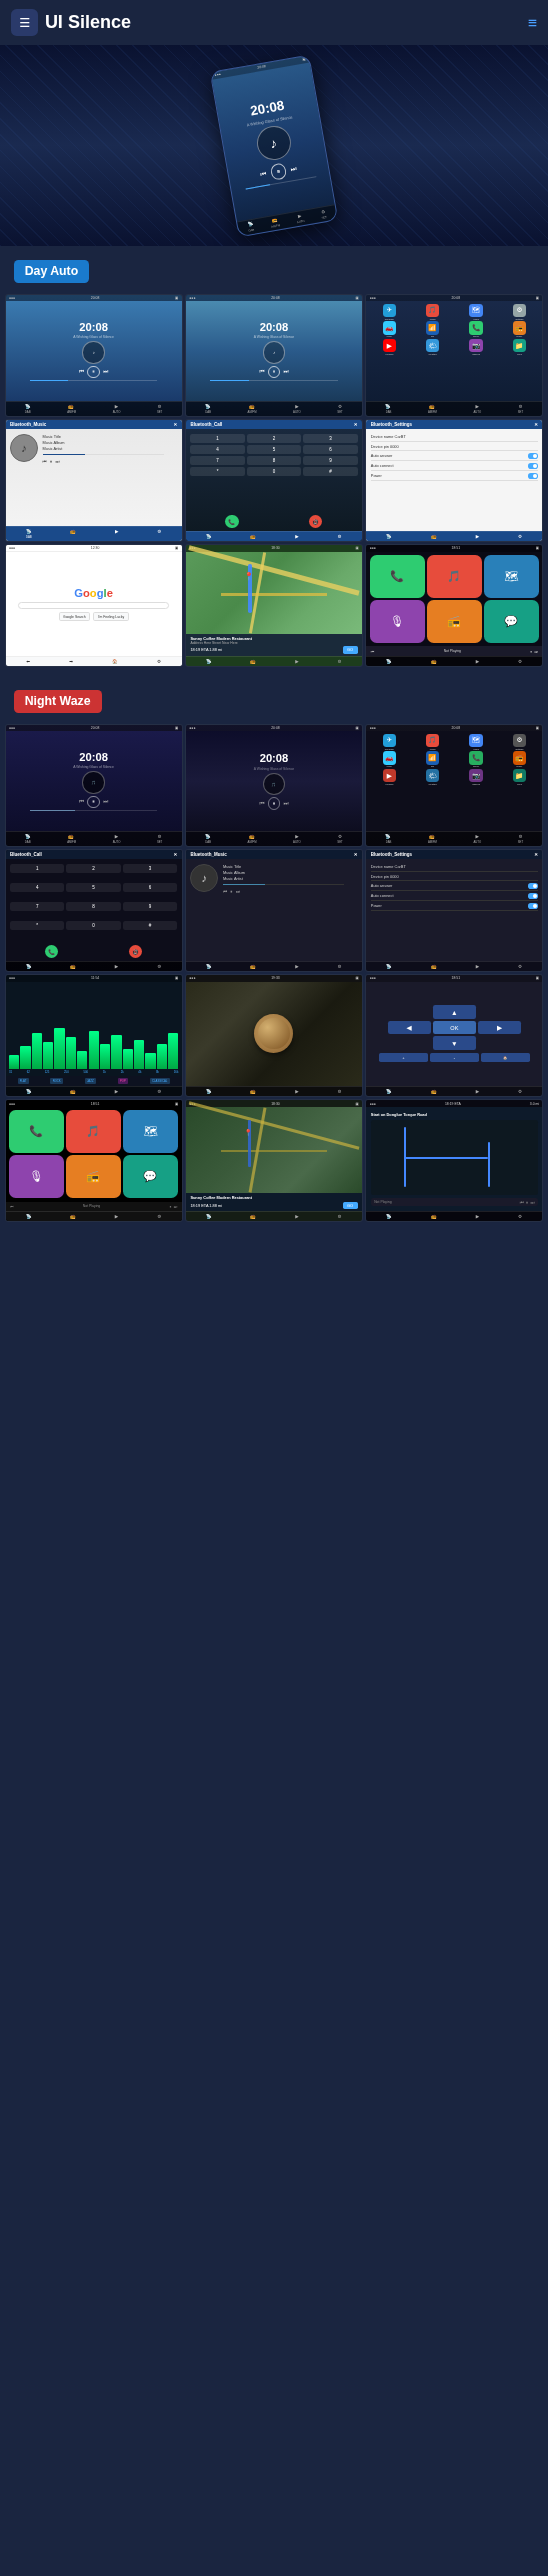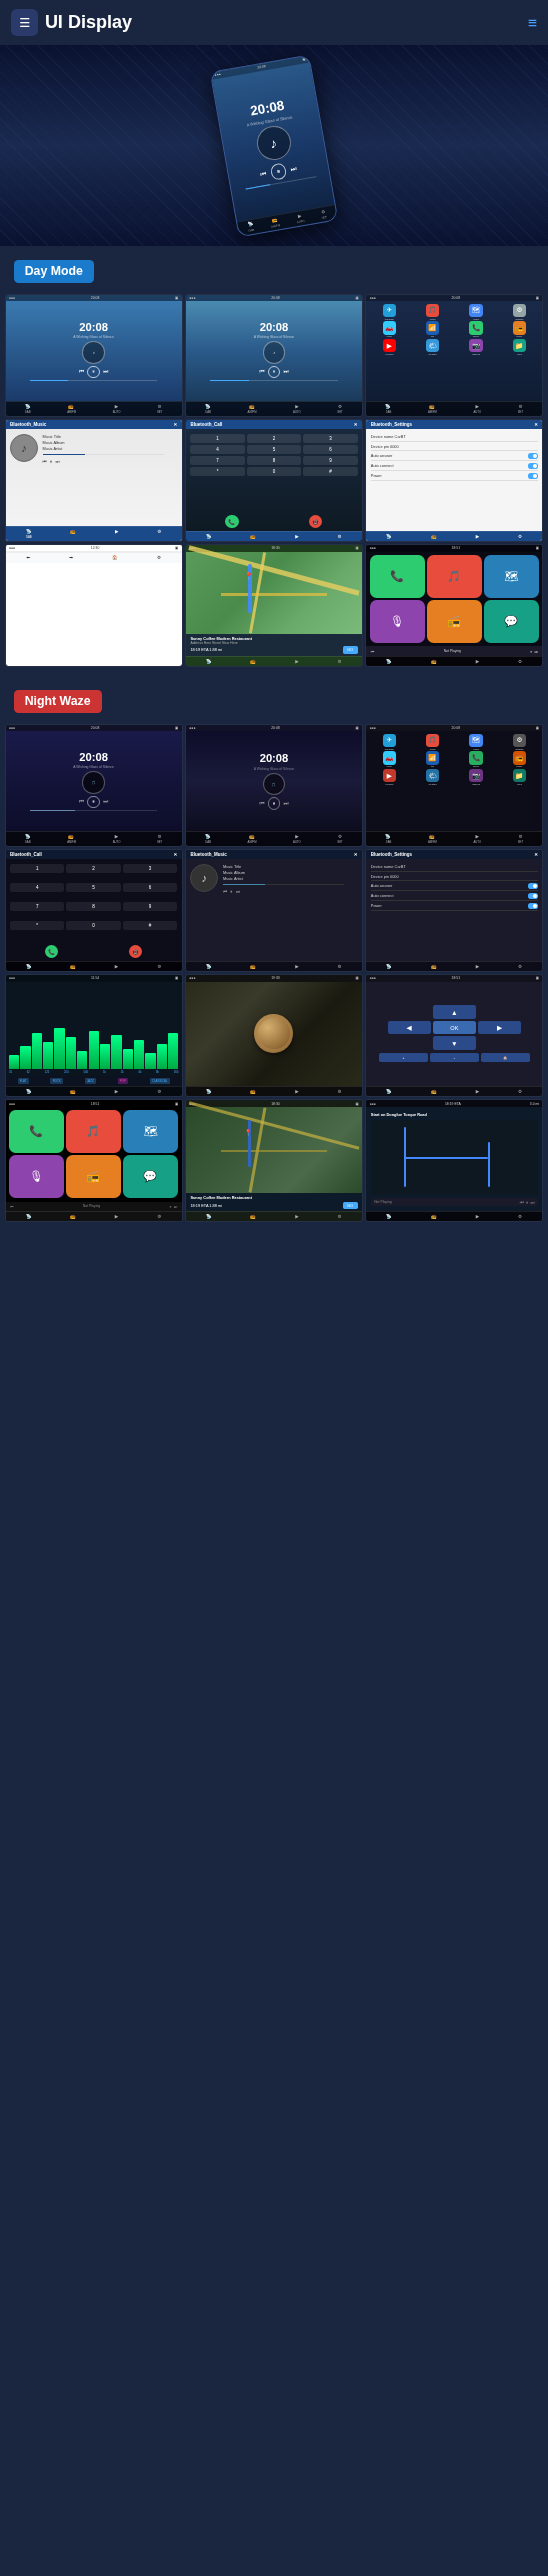--- a/index.html
+++ b/index.html
@@ -287,21 +287,21 @@
     }
   </style>
 </head>
 <body>
 
 <div class="header">
   <div class="header-logo">
     <div class="logo-icon">
       <span>☰</span>
     </div>
-    <span class="header-title">UI Display</span>
+    <span class="header-title">UI Silence</span>
   </div>
   <div class="menu-icon">≡</div>
 </div>
 
 <div class="hero-container">
   <div class="hero-bg-apps"></div>
   <div class="hero-phone">
     <div class="screen-sim music-screen">
       <div class="status-bar">
         <span>●●●</span>
@@ -337,21 +337,21 @@
         <div class="nav-item">
             <span class="nav-icon">⚙</span>
             <span>SET</span>
           </div>
       </div>
     </div>
   </div>
 </div>
 
 <div style="padding:4.5px;">
-  <span class="section-label day">Day Mode</span>
+  <span class="section-label day">Day Auto</span>
 </div>
 
 <div class="full-section">
   <div class="ss-row">
 
     <div class="ss-item" style="height:123px;">
       <div class="screen-sim music-screen" style="height:100%;">
         <div class="status-bar">
           <span>●●●</span>
             <span>20:08</span>
@@ -643,20 +643,30 @@
 
 <div class="full-section">
   <div class="ss-row">
 
     <div class="ss-item" style="height:123px;">
       <div class="screen-sim google-screen" style="height:100%;">
         <div class="status-bar" style="background:#fff;color:#333;border-bottom:0.6px solid #eee;">
           <span>●●●</span>
             <span>12:30</span>
             <span>▣</span>
+        </div>
+        <div class="google-body">
+          <div class="google-logo">
+            <span class="g-blue">G</span><span class="g-red">o</span><span class="g-yellow">o</span><span class="g-blue">g</span><span class="g-green">l</span><span class="g-red">e</span>
+          </div>
+          <div class="search-box"></div>
+          <div style="display:flex;gap:3.4px;">
+            <div style="padding:1.7px 3.4px;background:#f8f9fa;border:0.6px solid #ddd;border-radius:1.7px;font-size:3.4px;color:#333;cursor:pointer;">Google Search</div>
+            <div style="padding:1.7px 3.4px;background:#f8f9fa;border:0.6px solid #ddd;border-radius:1.7px;font-size:3.4px;color:#333;cursor:pointer;">I'm Feeling Lucky</div>
+          </div>
         </div>
         <div class="bottom-nav" style="background:#f8f9fa;border-top:0.6px solid #eee;">
           <div class="nav-item" style="color:#333;">
               <span class="nav-icon">⬅</span>
             </div>
           <div class="nav-item" style="color:#333;">
               <span class="nav-icon">➡</span>
             </div>
           <div class="nav-item" style="color:#333;">
               <span class="nav-icon">🏠</span>

